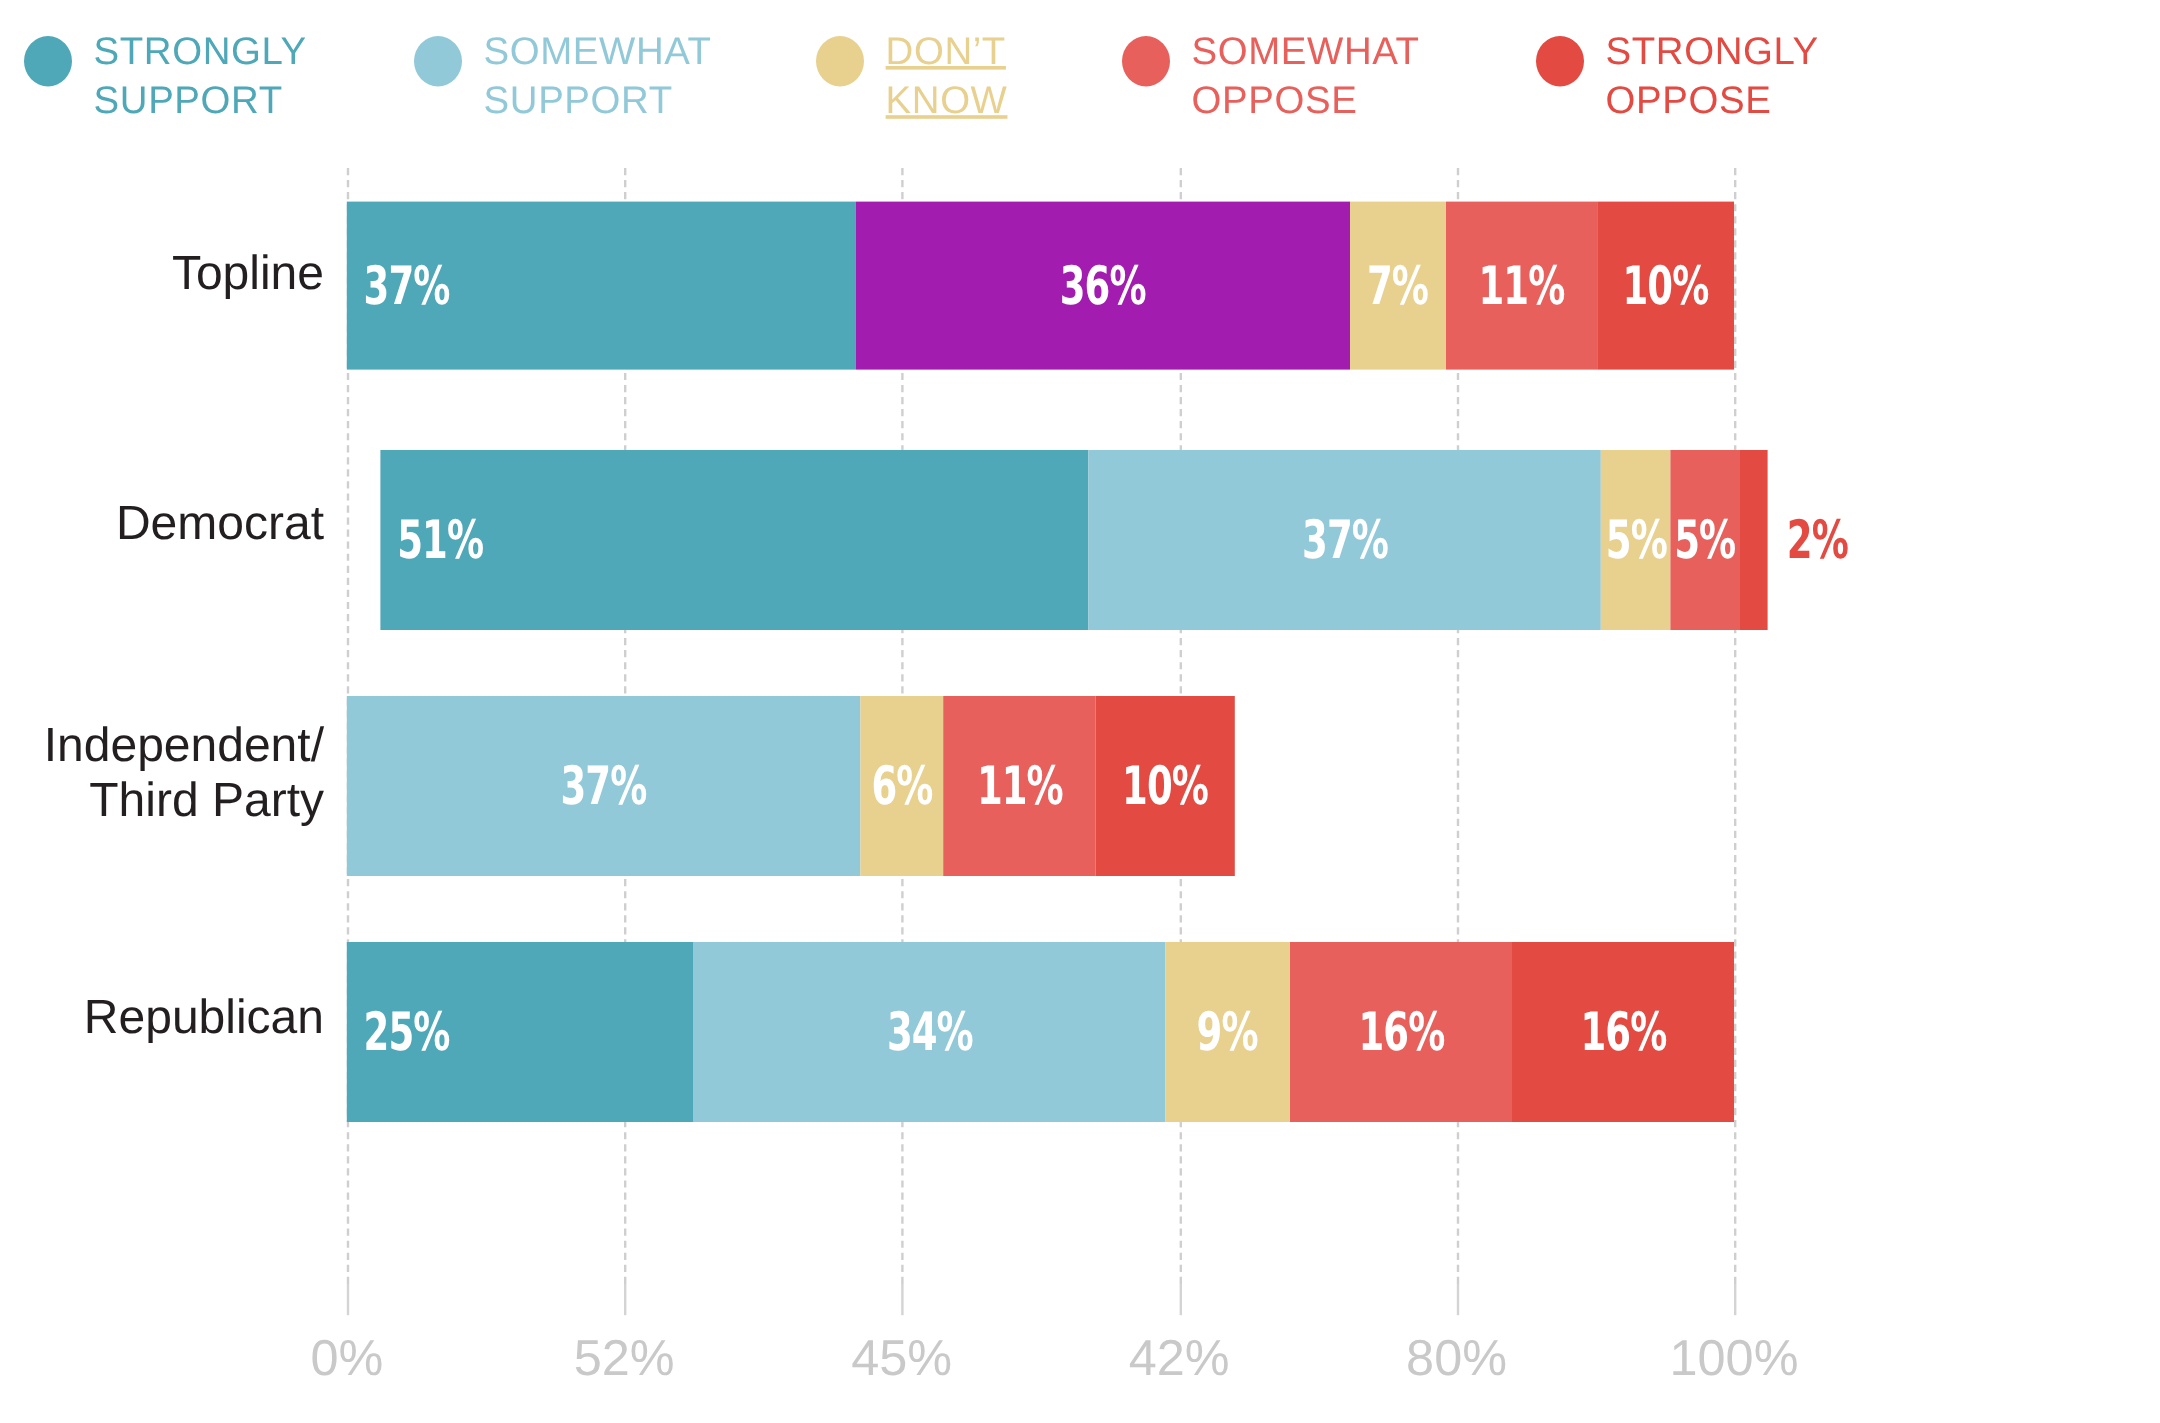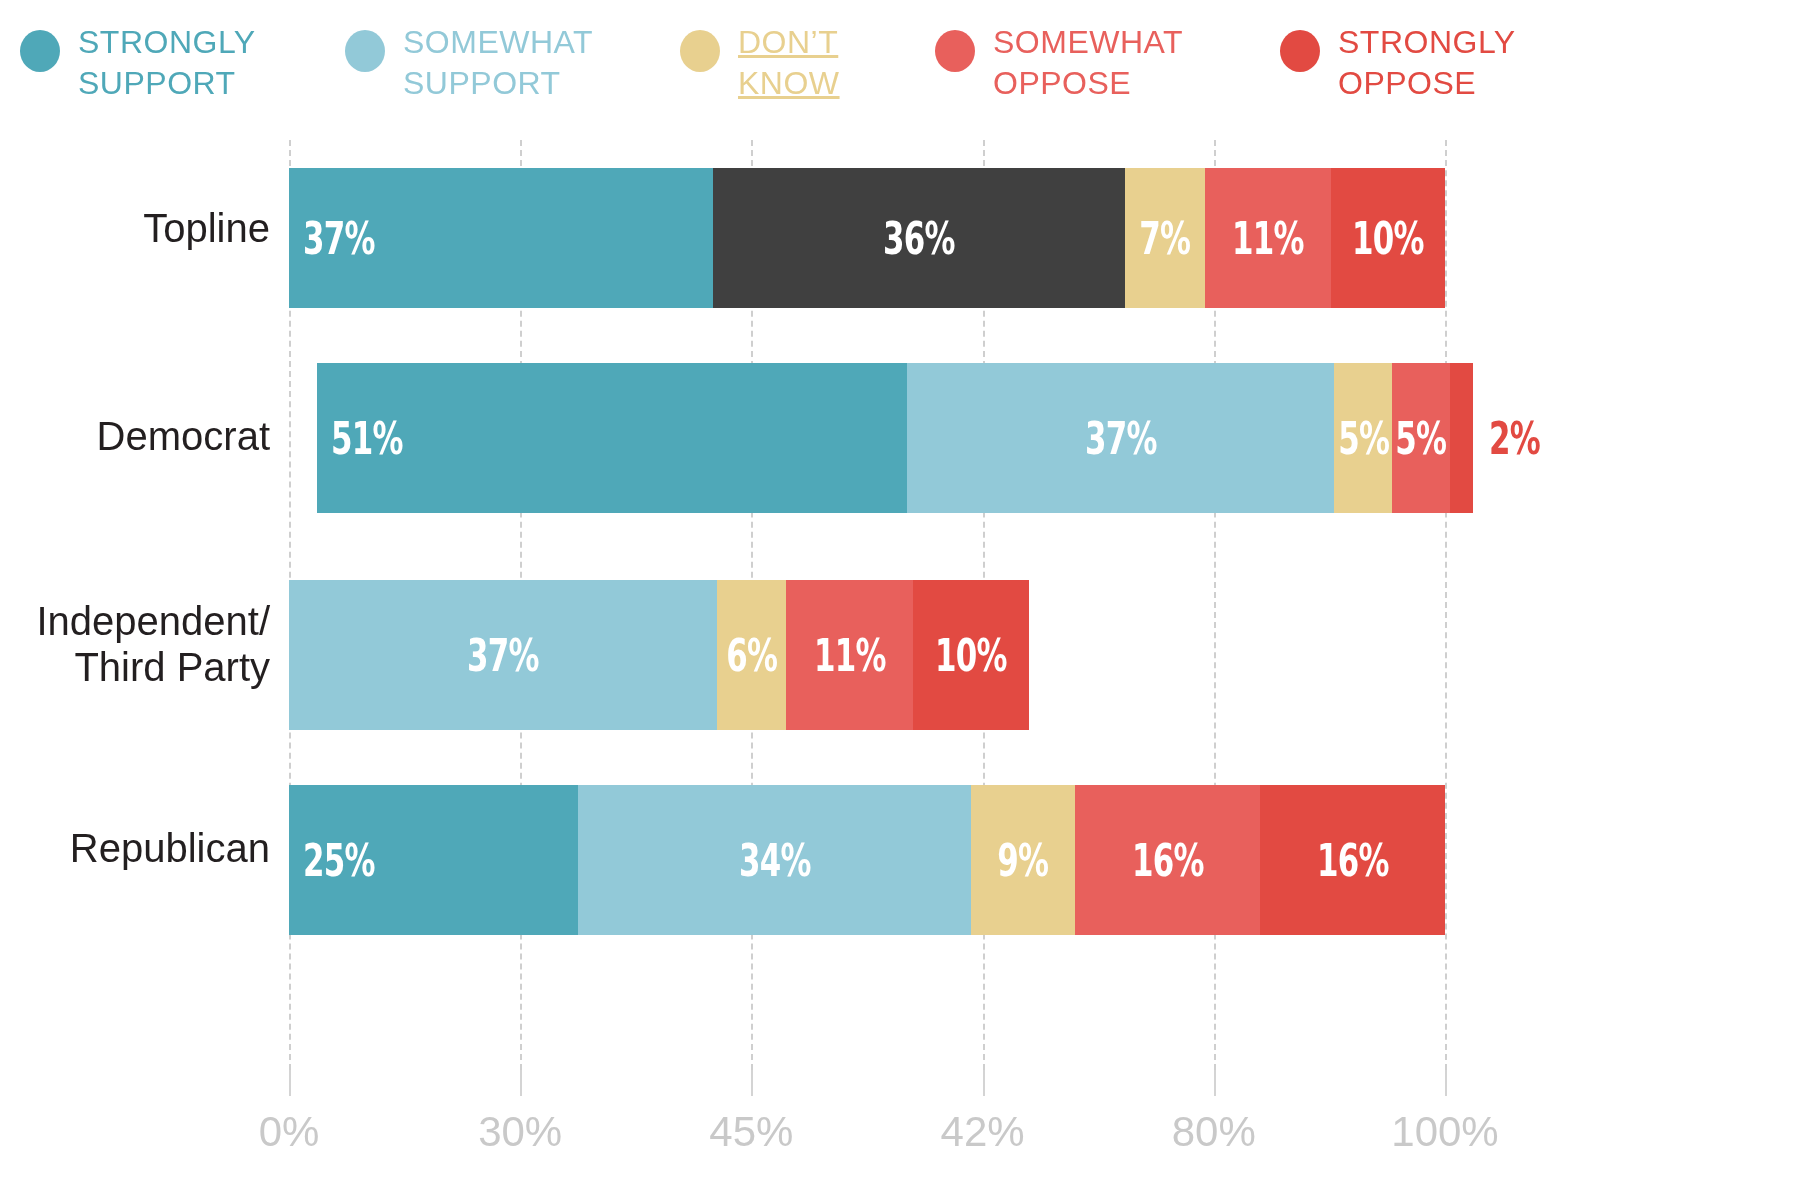--- a/index.html
+++ b/index.html
@@ -186,34 +186,34 @@
         <div class="gridline" style="left: 462.4px;"></div>
         <div class="gridline" style="left: 693.6px;"></div>
         <div class="gridline" style="left: 924.8px;"></div>
         <div class="gridline" style="left: 1156px;"></div>
       </div>
     <div class="bars-layer">
         <div class="bar-row" style="top: 28px; height: 140px;">
           <div class="seg" style="background: rgb(79, 168, 184); width: 427.72px;">
             <span class="seg-label left-aligned">37%</span>
           </div>
-          <div class="seg" style="background: #404040; width: 416.16px;">
+          <div class="seg" style="background: #a21caf; width: 416.16px;">
             <span class="seg-label">36%</span>
           </div>
           <div class="seg" style="background: rgb(232, 208, 143); width: 80.92px;">
             <span class="seg-label">7%</span>
           </div>
           <div class="seg" style="background: rgb(232, 96, 92); width: 127.16px;">
             <span class="seg-label">11%</span>
           </div>
           <div class="seg" style="background: rgb(226, 74, 66); width: 115.6px;">
             <span class="seg-label">10%</span>
           </div>
         </div>
-        <div class="bar-row" style="top: 223px; height: 150px; padding-left: 28px;">
+        <div class="bar-row" style="top: 235px; height: 150px; padding-left: 28px;">
           <div class="seg" style="background: rgb(79, 168, 184); width: 589.56px;">
             <span class="seg-label left-aligned">51%</span>
           </div>
           <div class="seg" style="background: rgb(146, 201, 216); width: 427.72px;">
             <span class="seg-label">37%</span>
           </div>
           <div class="seg" style="background: rgb(232, 208, 143); width: 57.8px;">
             <span class="seg-label">5%</span>
           </div>
           <div class="seg" style="background: rgb(232, 96, 92); width: 57.8px;">
@@ -262,21 +262,21 @@
       <div class="ylabel" style="top: 413px;">Democrat</div>
       <div class="ylabel" style="top: 598px;">Independent/
 Third Party</div>
       <div class="ylabel" style="top: 825px;">Republican</div>
     </div>
 
   <div class="xaxis">
       <div class="xtick-mark" style="left: 0px;"></div>
       <div class="xtick-label" style="left: 0px;">0%</div>
       <div class="xtick-mark" style="left: 231.2px;"></div>
-      <div class="xtick-label" style="left: 231.2px;">30%</div>
+      <div class="xtick-label" style="left: 231.2px;">52%</div>
       <div class="xtick-mark" style="left: 462.4px;"></div>
       <div class="xtick-label" style="left: 462.4px;">45%</div>
       <div class="xtick-mark" style="left: 693.6px;"></div>
       <div class="xtick-label" style="left: 693.6px;">42%</div>
       <div class="xtick-mark" style="left: 924.8px;"></div>
       <div class="xtick-label" style="left: 924.8px;">80%</div>
       <div class="xtick-mark" style="left: 1156px;"></div>
       <div class="xtick-label" style="left: 1156px;">100%</div>
     </div>
 

